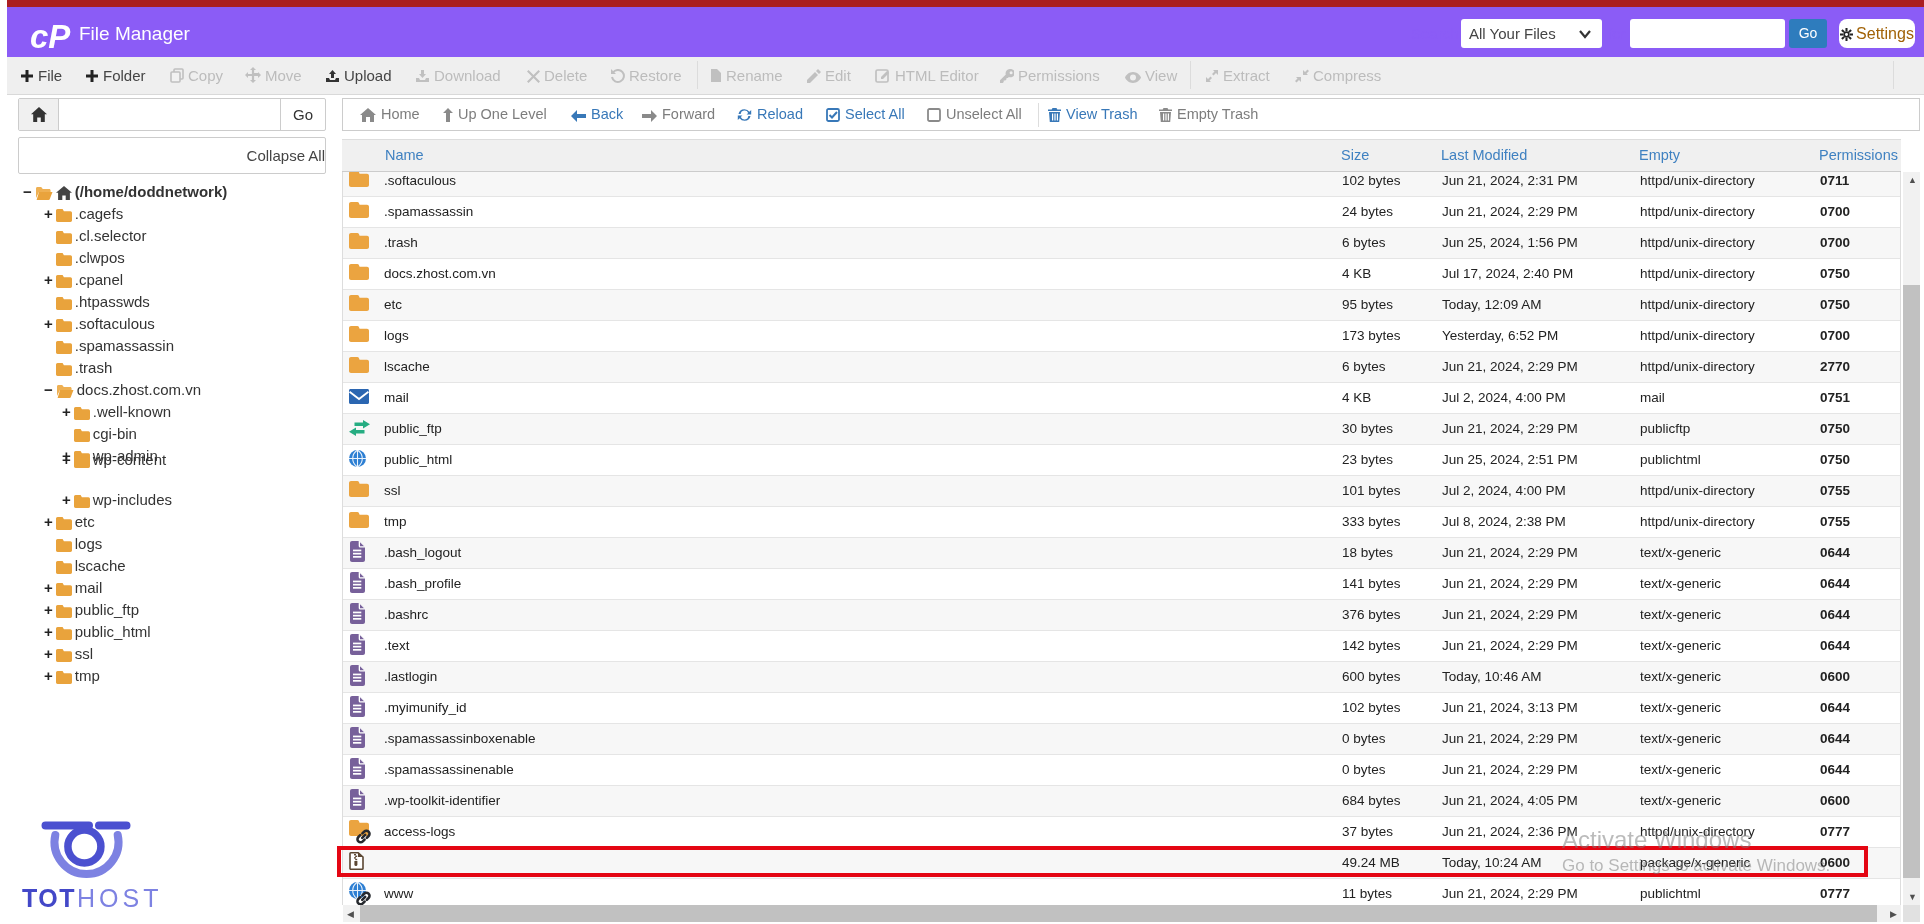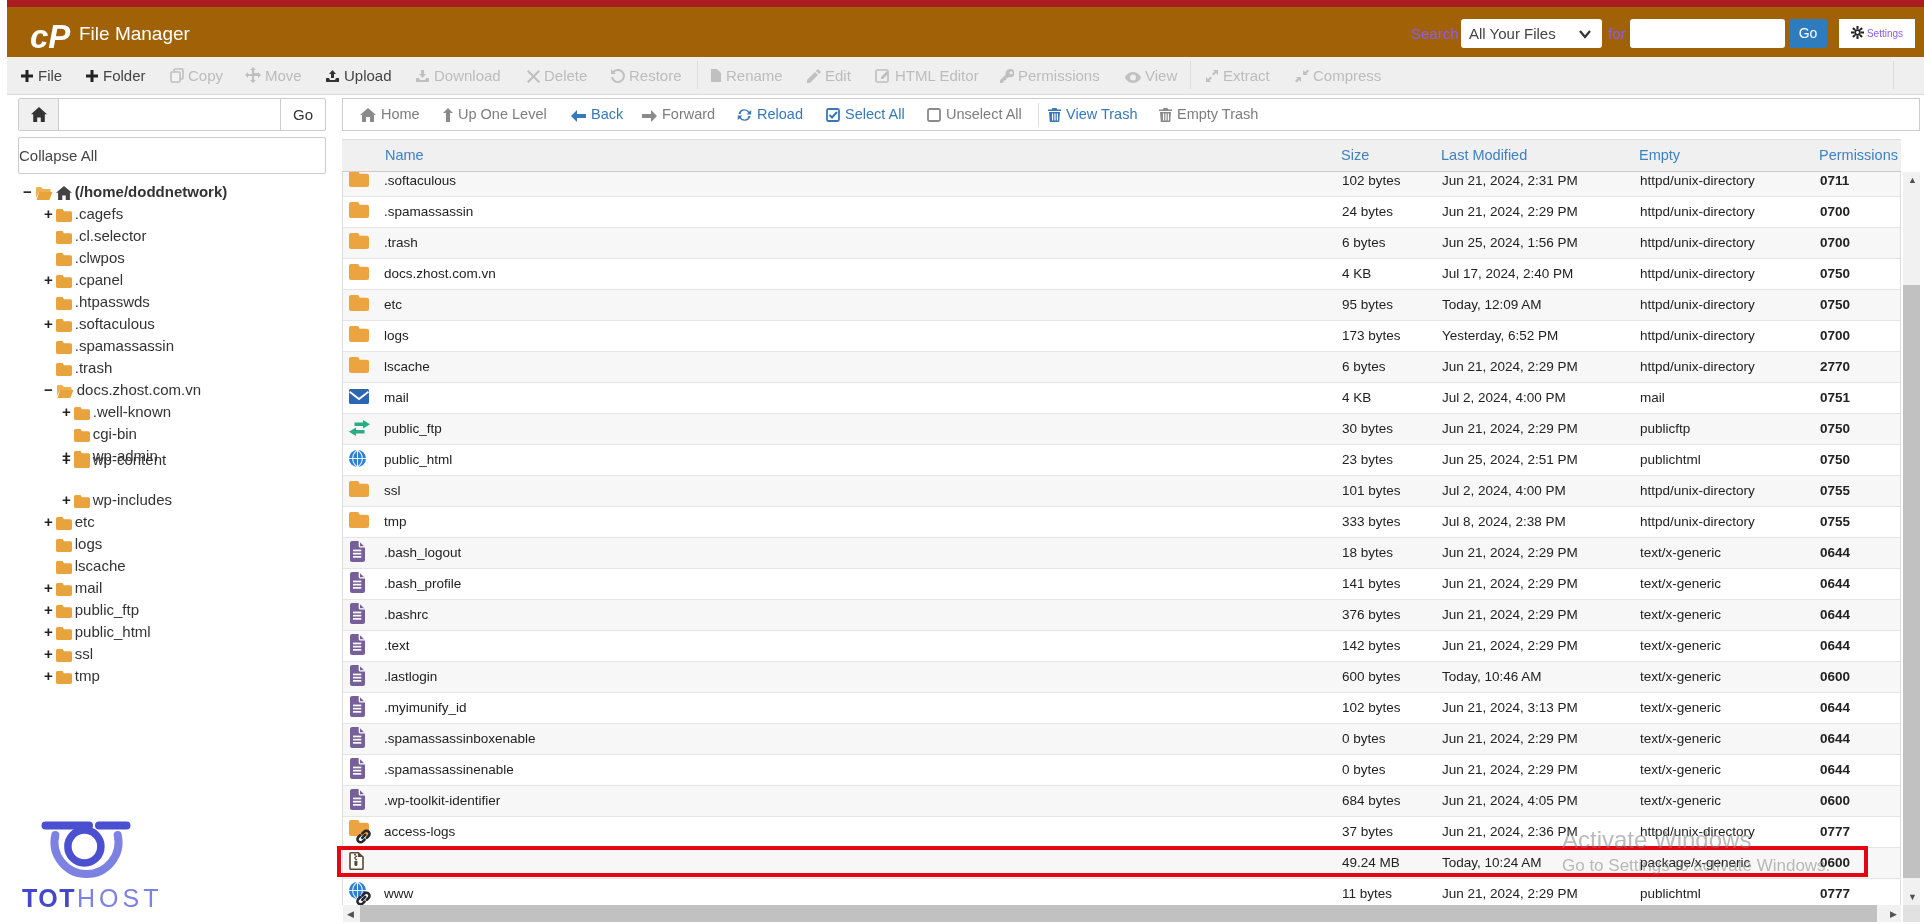--- a/index.html
+++ b/index.html
@@ -1,46 +1,46 @@
 <!DOCTYPE html>
 <html><head>
 <meta charset="utf-8">
 <style>
 * { margin:0; padding:0; box-sizing:border-box; }
 html,body { width:1924px; height:924px; overflow:hidden; background:#fff;
   font-family:"Liberation Sans", sans-serif; }
 .abs { position:absolute; }
 #redbar { left:7px; right:0; top:0; height:7px; background:#aa1e21; }
-#hdr { left:7px; right:0; top:7px; height:50px; background:#a16207; }
+#hdr { left:7px; right:0; top:7px; height:50px; background:#8b5cf6; }
 #hdr .title { position:absolute; left:72px; top:16px; color:#fff; font-size:19px; }
 #cplogo { position:absolute; left:22px; top:9px; }
 .hdr-right { position:absolute; top:19px; height:28px; color:#8b5cf6; font-size:15px; }
 #lbl-search { left:1411px; top:25px; }
 #sel-files { left:1461px; width:141px; height:29px; top:19px; background:#fff; border:none;
   border-radius:3px; color:#444; font-size:15px; padding:0 8px; position:absolute;
   line-height:29px; font-family:"Liberation Sans", sans-serif; }
 #sel-chev { left:1578px; top:19px; }
 #lbl-for { left:1608px; top:25px; }
 #inp-search { position:absolute; left:1630px; top:19px; width:155px; height:29px; border:none; border-radius:3px; background:#fff; }
 #btn-go { position:absolute; left:1789px; top:19px; width:38px; height:29px; background:#2e7cbd; color:#fff;
   border-radius:3px; font-size:14px; text-align:center; line-height:29px; }
-#btn-settings { position:absolute; left:1839px; top:19px; width:76px; height:29px; background:#fff; color:#8b5cf6;
-  border-radius:0; font-size:10px; text-align:center; line-height:29px; }
+#btn-settings { position:absolute; left:1839px; top:19px; width:76px; height:29px; background:#fff; color:#a16207;
+  border-radius:8px; font-size:16px; text-align:center; line-height:29px; }
 #toolbar { left:7px; right:0; top:57px; height:38px; background:#efefef; border-bottom:1px solid #d9d9d9; }
 .tb { position:absolute; top:0; height:37px; line-height:37px; font-size:15px; white-space:nowrap; }
 .tb svg { vertical-align:-2px; margin-right:4px; }
 .tb.on { color:#444; }
 .tb.off { color:#bcbcbc; }
 .tbsep { position:absolute; top:4px; height:28px; width:1px; background:#dcdcdc; }
 
 #sb-search { left:18px; top:98px; width:308px; height:33px; border:1px solid #ccc; background:#fff; border-radius:2px; }
 #sb-home { position:absolute; left:0; top:0; width:40px; height:31px; background:#f0f0f0; border-right:1px solid #ccc; text-align:center; }
 #sb-go { position:absolute; right:0; top:0; width:45px; height:31px; border-left:1px solid #ccc; text-align:center; line-height:31px; font-size:15px; color:#333; }
 #collapse { left:18px; top:137px; width:308px; height:37px; border:1px solid #ccc; background:#fff; border-radius:2px;
-  text-align:left; line-height:35px; font-size:15px; color:#444; }
+  text-align:right; line-height:35px; font-size:15px; color:#444; }
 #tree { left:18px; top:181px; width:320px; font-size:15px; color:#333; }
 .trow { position:absolute; height:22px; line-height:22px; white-space:nowrap; }
 .trow .pm { font-weight:bold; color:#222; margin-right:3px; }
 .trow svg { vertical-align:-3px; margin-right:3px; }
 
 #mtb { left:342px; top:98px; width:1578px; height:33px; border:1px solid #ccc; background:#fff; }
 .mtb-i { position:absolute; top:0; height:31px; line-height:31px; font-size:14.5px; white-space:nowrap; }
 .mtb-i svg { vertical-align:-3px; margin-right:5px; }
 .blue { color:#3878b8; }
 .gray { color:#7d7d7d; }

